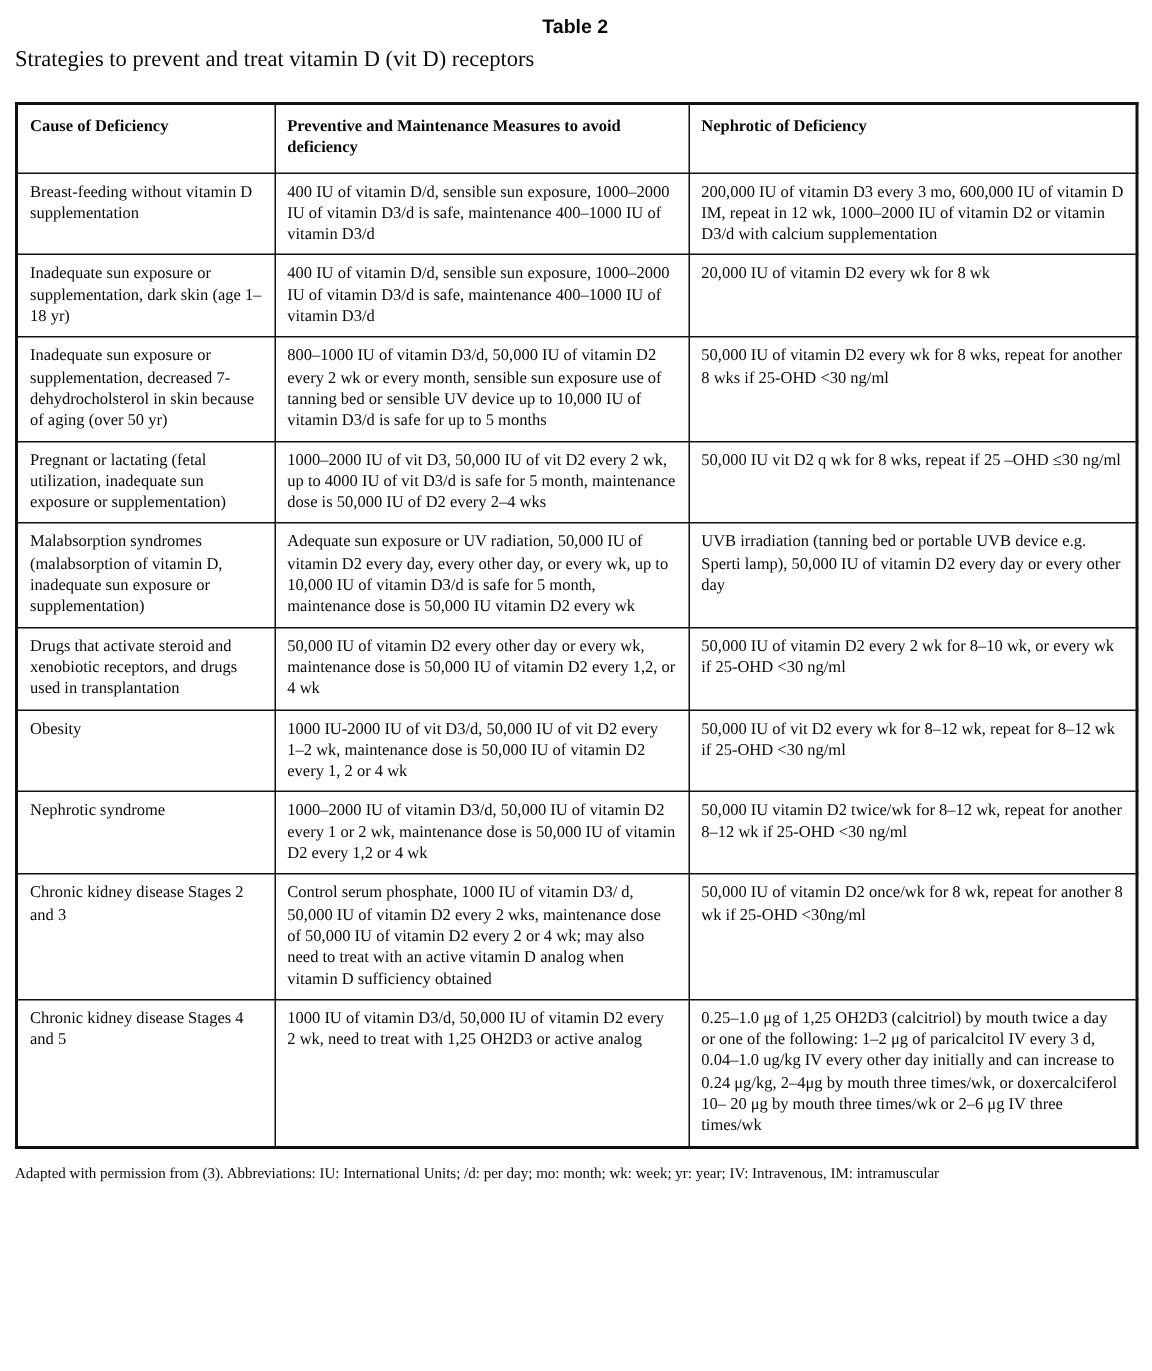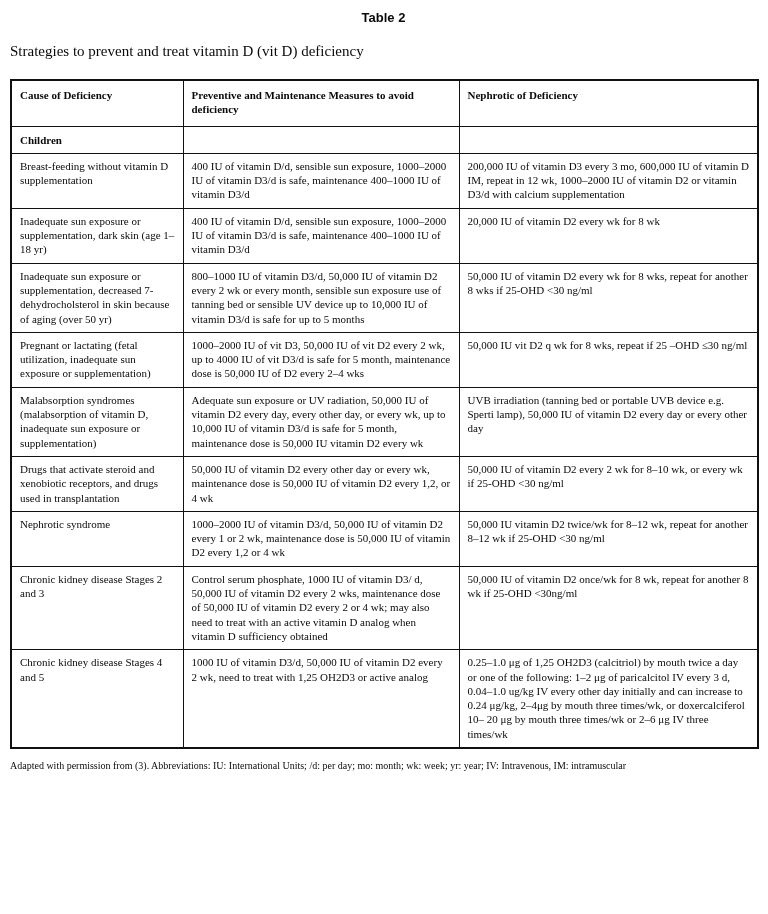--- a/index.html
+++ b/index.html
@@ -1,57 +1,52 @@
 <!DOCTYPE html>
 <html><head>
 <meta charset="utf-8">
 <style>
   html,body{margin:0;padding:0;background:#ffffff;}
   body{width:768px;height:914px;overflow:hidden;color:#0a0a0a;
        font-family:"Liberation Serif", serif;}
   .page{padding:8px 11px 0 10px;}
   .table-label{text-align:center;font-family:"Liberation Sans", sans-serif;
-       font-weight:bold;font-size:13px;margin:2px 0 18px 0;}
+       font-weight:bold;font-size:13px;margin:2px 0 7px 0;}
   .caption{font-size:15px;margin:0 0 18px 0;}
   table.vd{border-collapse:collapse;width:747px;table-layout:fixed;}
   table.vd, table.vd th, table.vd td{border:1px solid #111;margin-top:19px;}
   table.vd{border:2px solid #111;}
   th,td{vertical-align:top;text-align:left;padding:5px 8px 6px 8px;
        font-size:11px;line-height:1.3;word-wrap:break-word;}
   th{font-weight:bold;padding-top:7px;padding-bottom:9px;}
   tr.section td{font-weight:bold;padding-top:6px;padding-bottom:6px;}
   col.c1{width:172px;} col.c2{width:276px;} col.c3{width:299px;}
   .footnote{font-size:10px;line-height:1.5;margin-top:9px;width:747px;}
 </style>
 </head>
 <body>
 
 <div class="page">
   <div class="table-label">Table 2</div>
-  <div class="caption">Strategies to prevent and treat vitamin D (vit D) deficiency</div>
+  <div class="caption">Strategies to prevent and treat vitamin D (vit D) receptors</div>
 
   <table class="vd">
     <colgroup>
         <col class="c1">
         <col class="c2">
         <col class="c3">
       </colgroup>
     <thead>
       <tr>
         <th>Cause of Deficiency</th>
         <th>Preventive and Maintenance Measures to avoid deficiency</th>
         <th>Nephrotic of Deficiency</th>
       </tr>
     </thead>
     <tbody id="table-body">
-        <tr class="section">
-          <td>Children</td>
-          <td></td>
-          <td></td>
-        </tr>
         <tr>
           <td>Breast-feeding without vitamin D supplementation</td>
           <td>400 IU of vitamin D/d, sensible sun exposure, 1000–2000 IU of vitamin D3/d is safe, maintenance 400–1000 IU of vitamin D3/d</td>
           <td>200,000 IU of vitamin D3 every 3 mo, 600,000 IU of vitamin D IM, repeat in 12 wk, 1000–2000 IU of vitamin D2 or vitamin D3/d with calcium supplementation</td>
         </tr>
         <tr>
           <td>Inadequate sun exposure or supplementation, dark skin (age 1– 18 yr)</td>
           <td>400 IU of vitamin D/d, sensible sun exposure, 1000–2000 IU of vitamin D3/d is safe, maintenance 400–1000 IU of vitamin D3/d</td>
           <td>20,000 IU of vitamin D2 every wk for 8 wk</td>
         </tr>
@@ -69,20 +64,25 @@
           <td>Malabsorption syndromes (malabsorption of vitamin D, inadequate sun exposure or supplementation)</td>
           <td>Adequate sun exposure or UV radiation, 50,000 IU of vitamin D2 every day, every other day, or every wk, up to 10,000 IU of vitamin D3/d is safe for 5 month, maintenance dose is 50,000 IU vitamin D2 every wk</td>
           <td>UVB irradiation (tanning bed or portable UVB device e.g. Sperti lamp), 50,000 IU of vitamin D2 every day or every other day</td>
         </tr>
         <tr>
           <td>Drugs that activate steroid and xenobiotic receptors, and drugs used in transplantation</td>
           <td>50,000 IU of vitamin D2 every other day or every wk, maintenance dose is 50,000 IU of vitamin D2 every 1,2, or 4 wk</td>
           <td>50,000 IU of vitamin D2 every 2 wk for 8–10 wk, or every wk if 25-OHD &lt;30 ng/ml</td>
         </tr>
         <tr>
+          <td>Obesity</td>
+          <td>1000 IU-2000 IU of vit D3/d, 50,000 IU of vit D2 every 1–2 wk, maintenance dose is 50,000 IU of vitamin D2 every 1, 2 or 4 wk</td>
+          <td>50,000 IU of vit D2 every wk for 8–12 wk, repeat for 8–12 wk if 25-OHD &lt;30 ng/ml</td>
+        </tr>
+        <tr>
           <td>Nephrotic syndrome</td>
           <td>1000–2000 IU of vitamin D3/d, 50,000 IU of vitamin D2 every 1 or 2 wk, maintenance dose is 50,000 IU of vitamin D2 every 1,2 or 4 wk</td>
           <td>50,000 IU vitamin D2 twice/wk for 8–12 wk, repeat for another 8–12 wk if 25-OHD &lt;30 ng/ml</td>
         </tr>
         <tr>
           <td>Chronic kidney disease Stages 2 and 3</td>
           <td>Control serum phosphate, 1000 IU of vitamin D3/ d, 50,000 IU of vitamin D2 every 2 wks, maintenance dose of 50,000 IU of vitamin D2 every 2 or 4 wk; may also need to treat with an active vitamin D analog when vitamin D sufficiency obtained</td>
           <td>50,000 IU of vitamin D2 once/wk for 8 wk, repeat for another 8 wk if 25-OHD &lt;30ng/ml</td>
         </tr>
         <tr>

